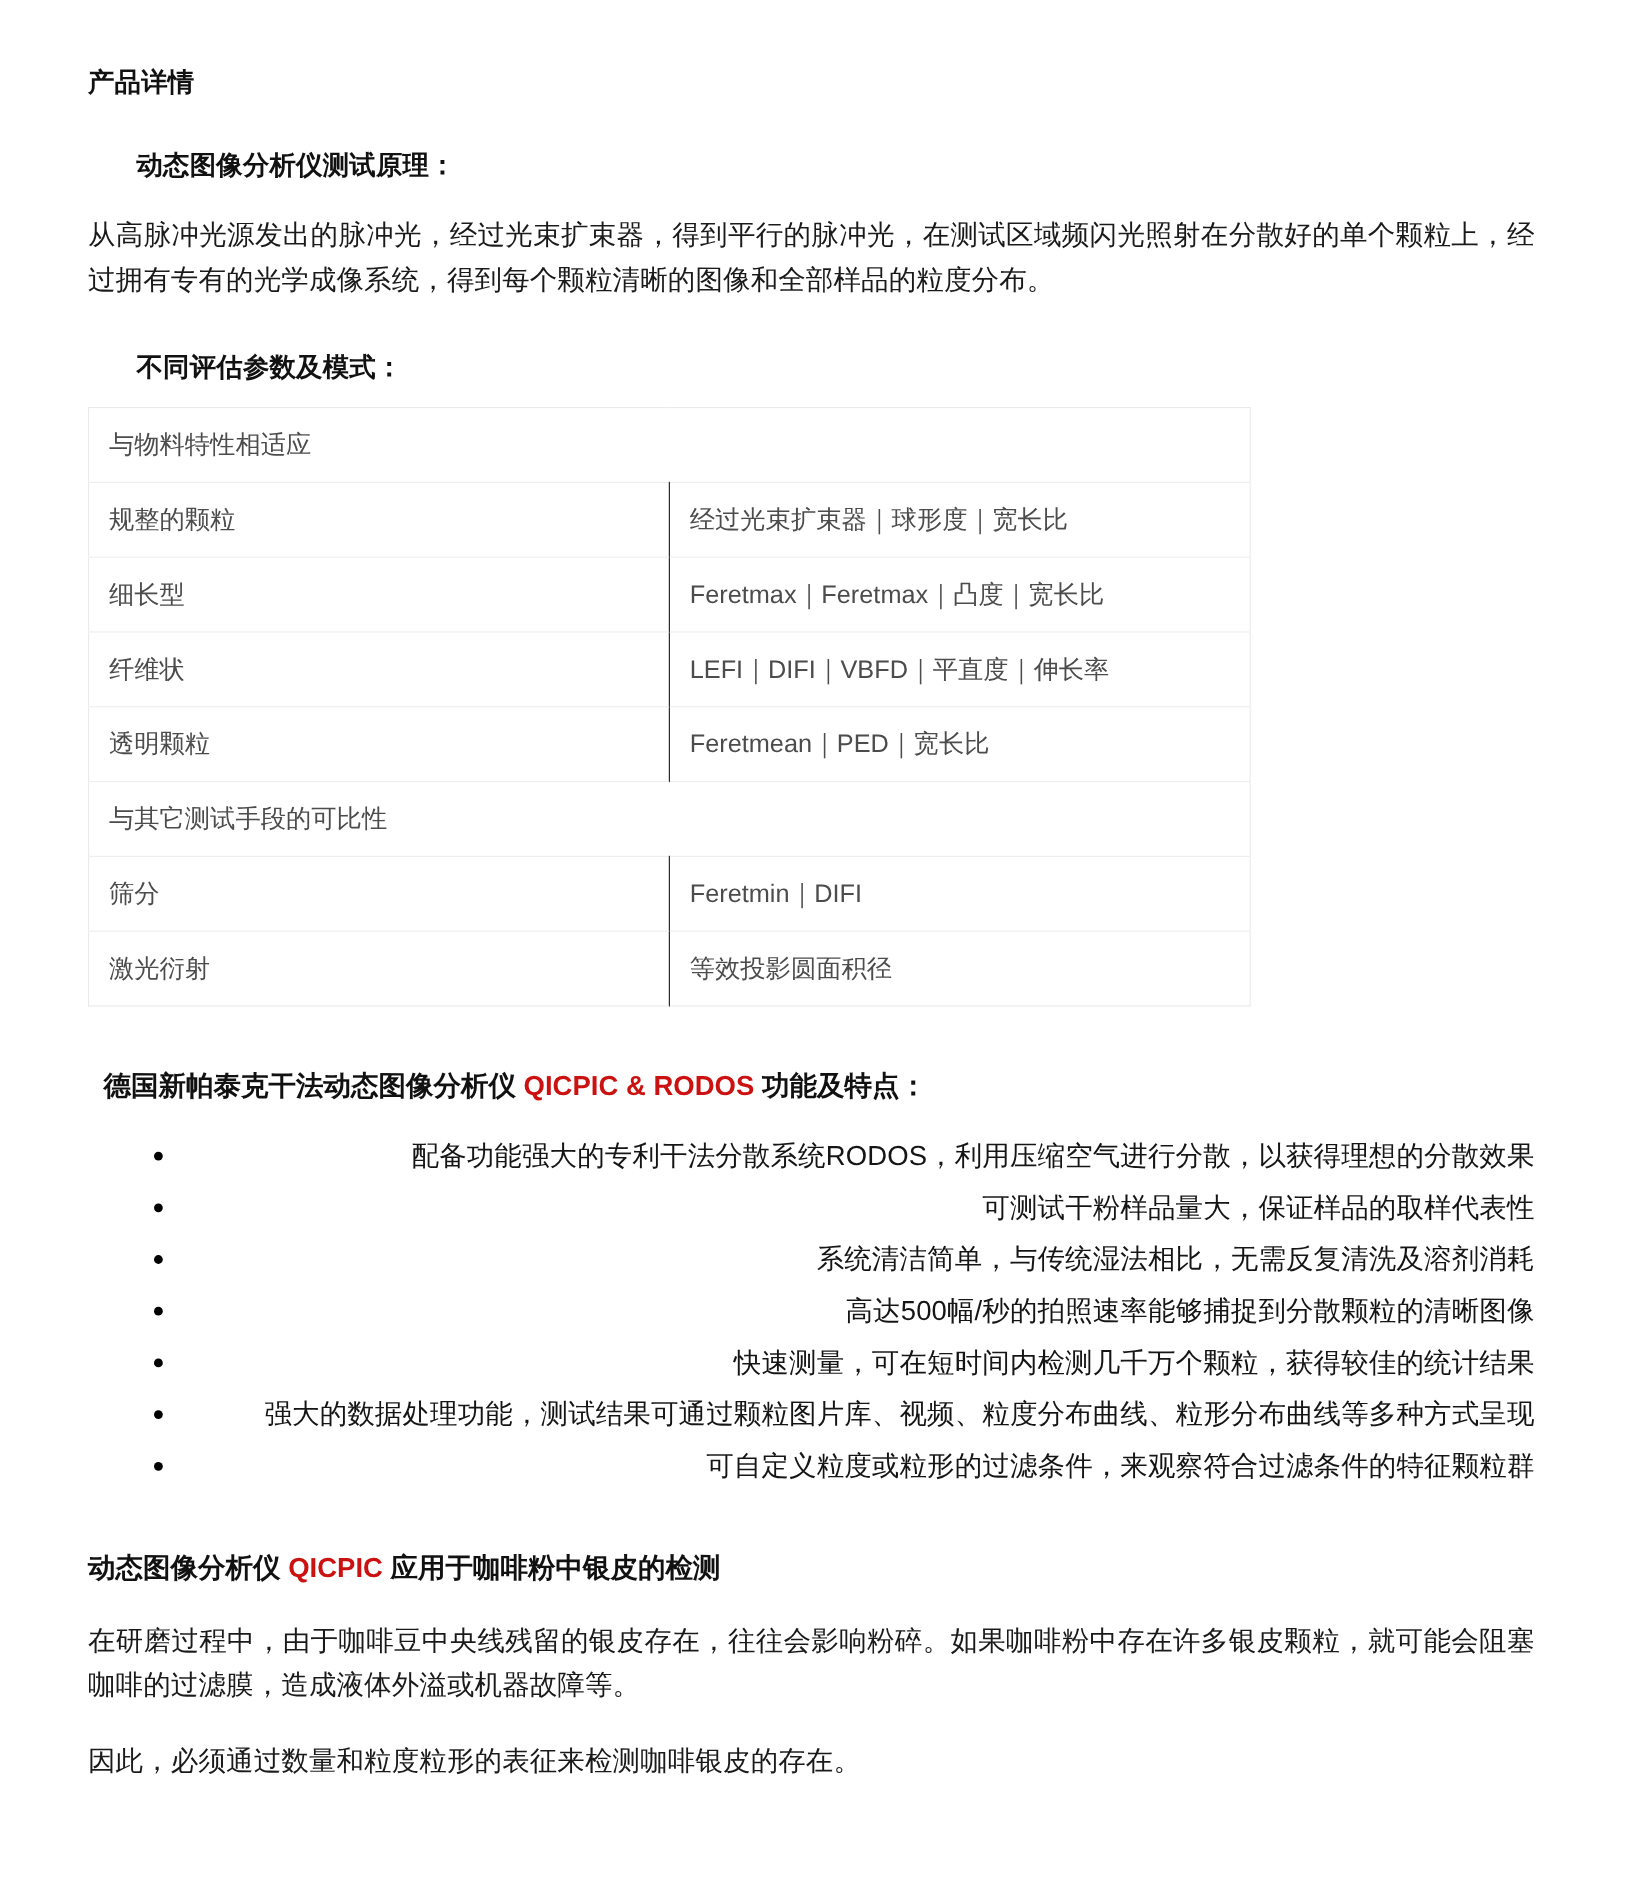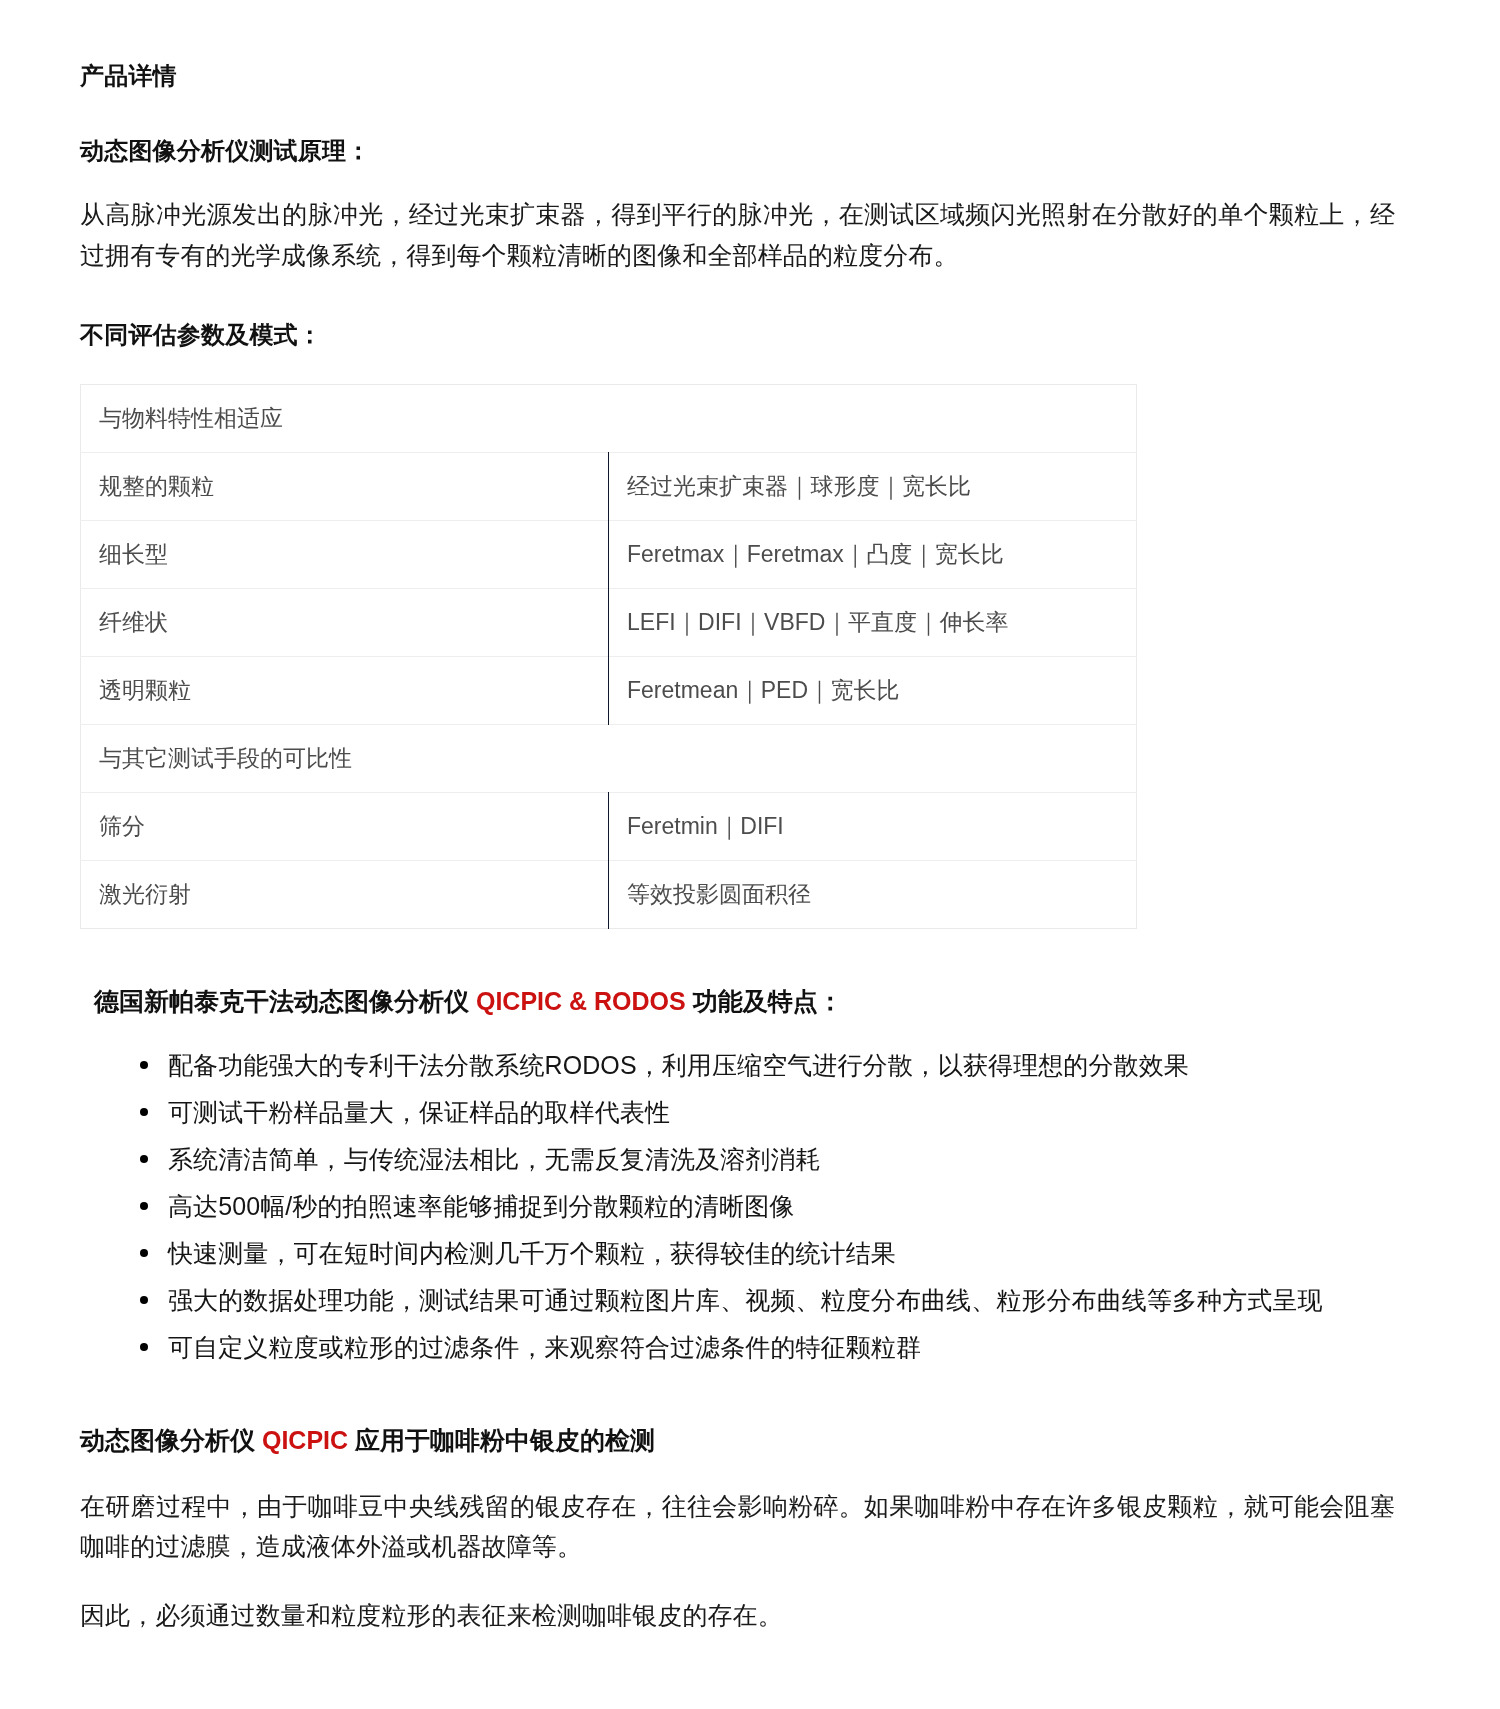--- a/index.html
+++ b/index.html
@@ -29,35 +29,36 @@
     color: #111111;
     margin: 0;
     letter-spacing: 0.2px;
   }
 
   .block-title { margin-top: 8px; margin-bottom: 0; }
 
   .section-head {
     margin-top: 44px;
     margin-bottom: 0;
+    margin-left: 44px;
   }
 
   p.body-text {
     font-size: 25px;
     line-height: 1.62;
     color: #1a1a1a;
     margin: 28px 0 0 0;
     text-align: justify;
     text-justify: inter-ideograph;
     letter-spacing: 0.1px;
   }
 
   
   .table-wrap {
-    margin-top: 33px;
+    margin-top: 19px;
     width: 1057px;
   }
   table.param-table {
     width: 100%;
     border-collapse: collapse;
     border: 1px solid #eaeaea;
     background: #ffffff;
     table-layout: fixed;
   }
   table.param-table td {
@@ -97,20 +98,21 @@
     list-style: none;
   }
   ul.feature-list li {
     position: relative;
     font-size: 25px;
     line-height: 1.6;
     color: #151515;
     margin-bottom: 7px;
     padding-left: 34px;
     letter-spacing: 0.1px;
+    text-align: right;
   }
   ul.feature-list li::before {
     content: "";
     position: absolute;
     left: 6px;
     top: 16px;
     width: 8px;
     height: 8px;
     border-radius: 50%;
     background: #000000;

